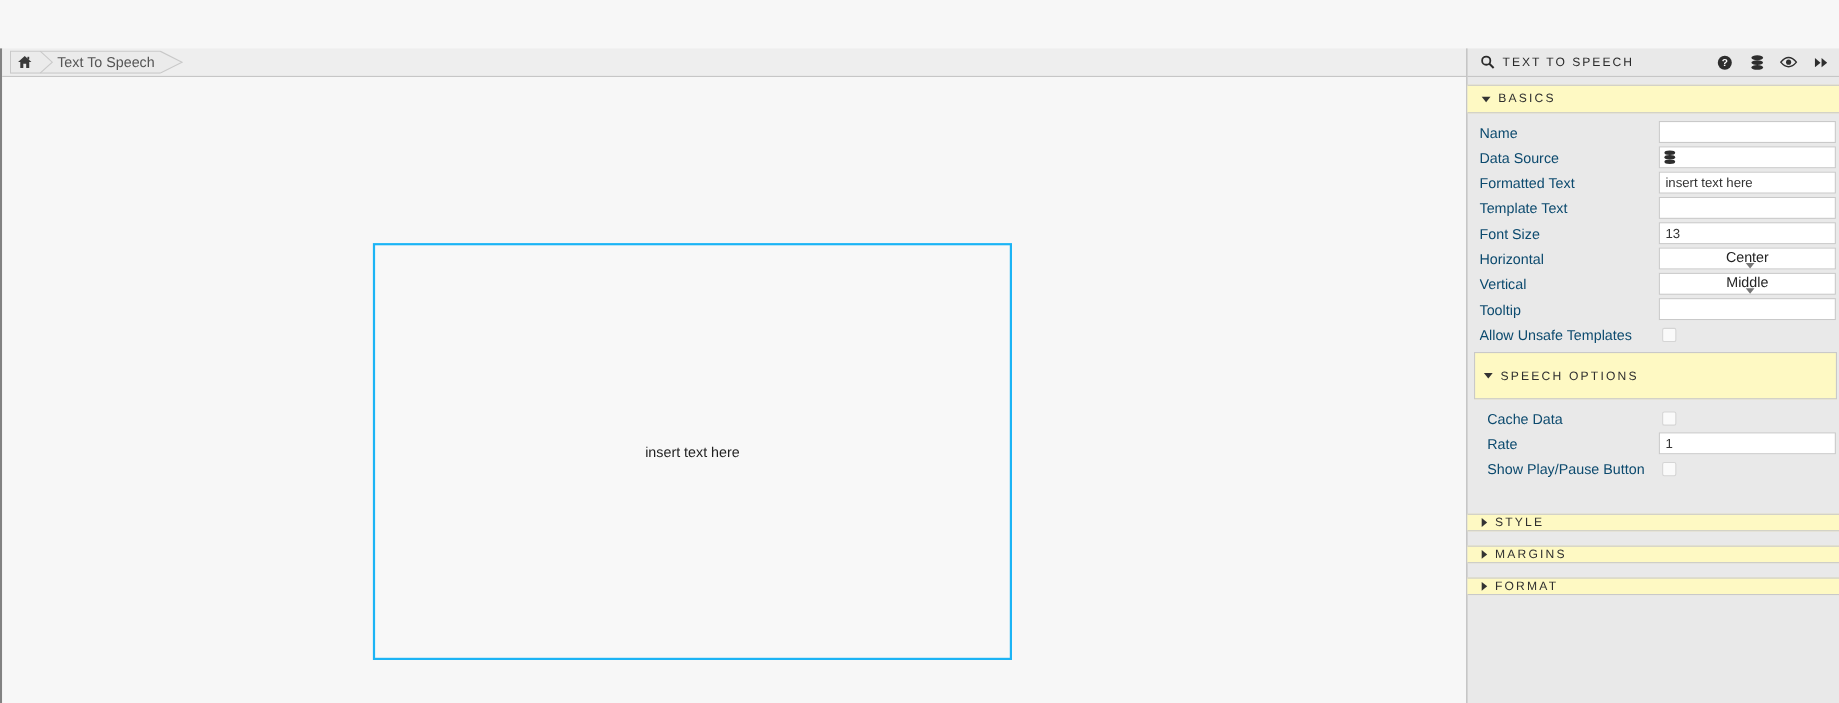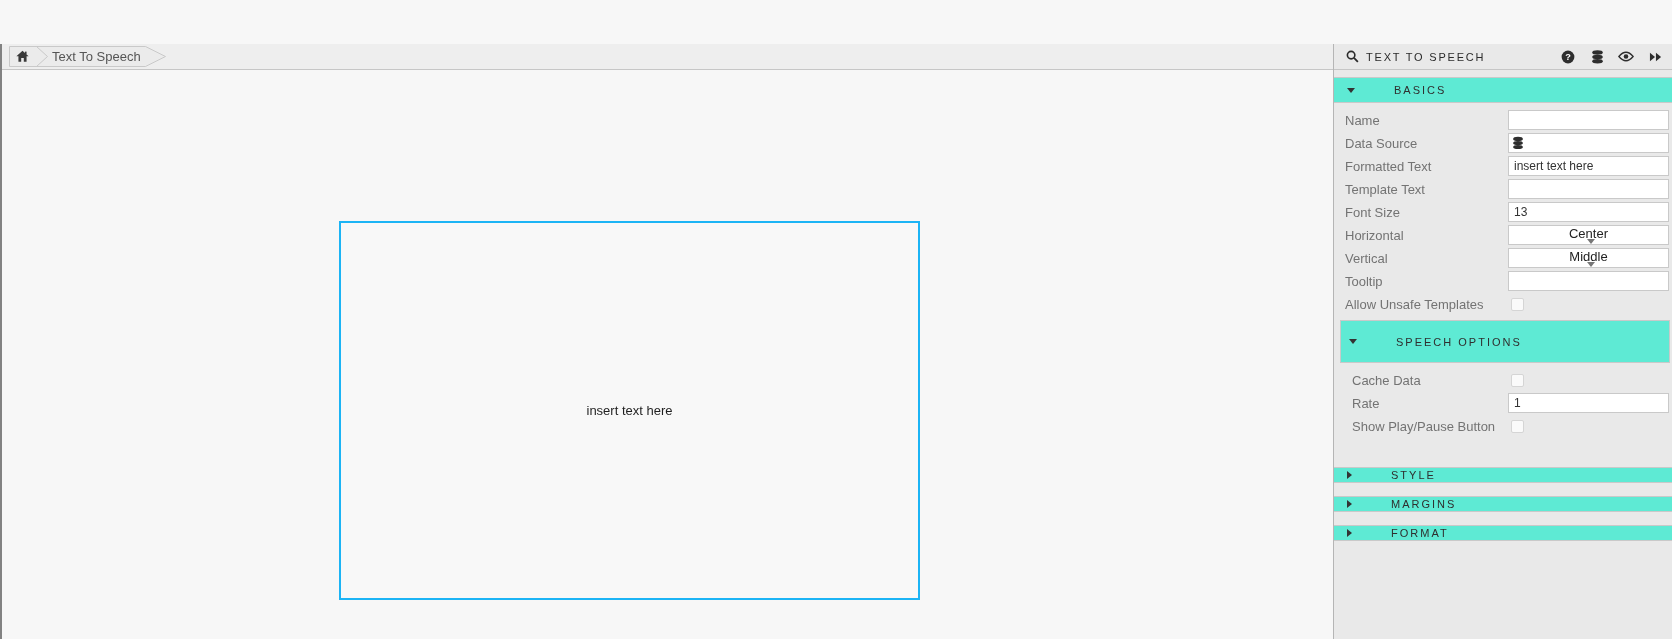--- a/index.html
+++ b/index.html
@@ -28,34 +28,34 @@
            background:#e9e9e9; border-left:1px solid #b5b5b5; }
   .panel-header { height:26px; border-bottom:1px solid #c6c6c6; display:flex;
                   align-items:center; padding:0 9px 0 12px; }
   .panel-title { font-size:11px; letter-spacing:1.8px; color:#2b2b2b; margin-left:7px; white-space:nowrap; }
   .header-icons { margin-left:auto; display:flex; align-items:center; gap:13px; }
   .hicon { width:16px; height:16px; display:flex; align-items:center; justify-content:center; cursor:pointer; }
 
   .panel-body { padding-top:7px; }
 
   .sec-head { height:26px; border-top:1px solid #c9c9c9; border-bottom:1px solid #c9c9c9;
-              background:#5eead4; display:flex; align-items:center; padding-left:13px; cursor:pointer;gap:32px; }
+              background:#fef9c3; display:flex; align-items:center; padding-left:13px; cursor:pointer; }
   .sec-head.boxed { margin:6px 2px 0 6px; border:1px solid #c9c9c9; height:43px; padding-left:8px; }
   .sec-head.collapsed-sec { height:16px; margin-bottom:13px; }
   .sec-label { font-size:11px; letter-spacing:2px; color:#2f2f2f; margin-left:7px; white-space:nowrap; }
 
   .tri-down { width:0; height:0; border-left:4px solid transparent; border-right:4px solid transparent;
               border-top:5px solid #333; }
   .tri-right { width:0; height:0; border-top:4px solid transparent; border-bottom:4px solid transparent;
                border-left:5px solid #333; }
 
   .rows { padding:7px 0 0 0; }
   .rows.last { padding-bottom:8px; }
   .prop-row { display:flex; align-items:center; height:20px; margin:0 3px 3px 11px; }
-  .prop-row .plabel { flex:0 0 163px; font-size:13px; color:#737373; white-space:nowrap; overflow:hidden; }
+  .prop-row .plabel { flex:0 0 163px; font-size:13px; color:#0c4a6e; white-space:nowrap; overflow:hidden; }
   .prop-row.sub { margin-left:18px;justify-content:center; }
   .prop-row.sub .plabel { flex:0 0 156px; }
   .pcontrol { flex:1; position:relative; height:20px; display:flex; align-items:center; }
 
   .tinput { width:100%; height:20px; border:1px solid #c9c9c9; background:#fff;
             font-family:"Liberation Sans",sans-serif; font-size:12px; color:#333; padding:0 5px; outline:none; }
   .ds-box { width:100%; height:20px; border:1px solid #c9c9c9; background:#fff;
             display:flex; align-items:center; padding-left:3px; cursor:pointer; }
   .pselect { width:100%; height:20px; border:1px solid #c9c9c9; background:#fff;
              display:flex; align-items:center; padding:0 6px; font-size:13px; color:#222; cursor:pointer;flex-direction:column; }

